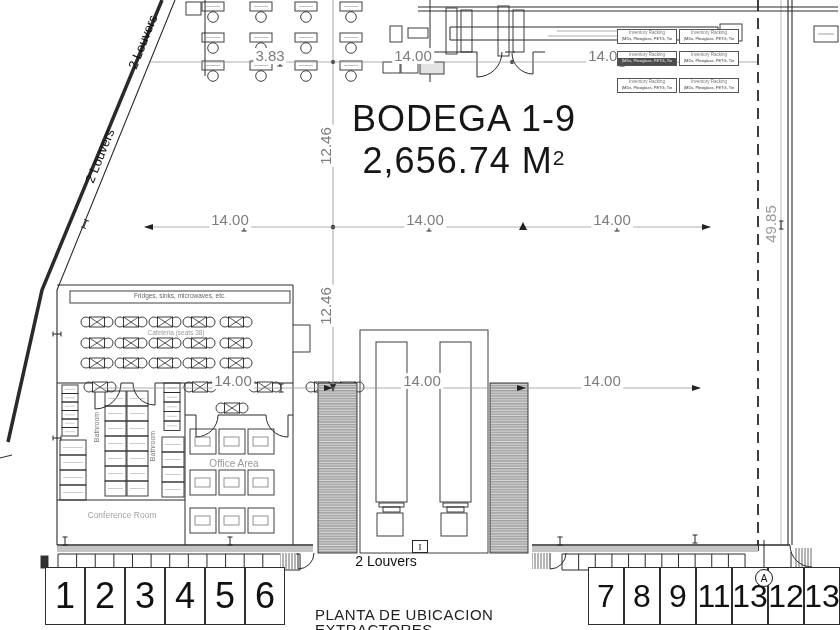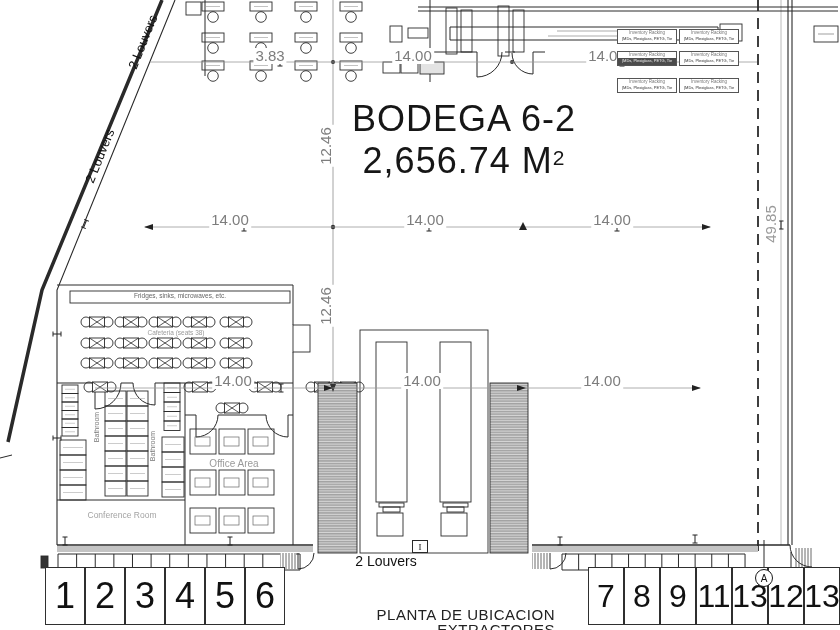--- a/index.html
+++ b/index.html
@@ -8,21 +8,21 @@
   svg{position:absolute;left:0;top:0}
   .lbl{position:absolute;white-space:nowrap;line-height:1.05}
   .cx{transform:translateX(-50%)}
   .rot90{transform:translate(-50%,-50%) rotate(-90deg)}
   .rot68{transform:translate(-50%,-50%) rotate(-68deg)}
   .dim{position:absolute;font-size:15px;color:#7d7d7d;background:#fff;padding:0 2px;white-space:nowrap;line-height:1.05}
   .title-block{position:absolute;left:314px;top:98px;width:300px;text-align:center;
                font-size:36px;letter-spacing:1px;color:#161616}
   .title-block .l2{}
   .title-block .sup{font-size:21px;vertical-align:8px}
-  .caption{position:absolute;left:315px;width:240px;text-align:right;font-size:15px;color:#222;letter-spacing:.5px}
+  .caption{position:absolute;left:315px;width:240px;text-align:left;font-size:15px;color:#222;letter-spacing:.5px}
   .bay{position:absolute;border:1.3px solid #2f2f2f;background:#fff;display:flex;
        align-items:center;justify-content:center;color:#111;box-sizing:border-box}
   .bayL{font-size:36px}.bayR{font-size:32px}
   .rack{position:absolute;width:60px;height:15px;border:.8px solid #555;box-sizing:border-box;
         text-align:center;overflow:hidden;background:#fff}
   .rack .rl1{font-size:4.5px;line-height:6px;color:#777}
   .rack .rl2{font-size:4px;line-height:6px;color:#333}
   .rack.dark .rl2{background:#4c4c4c;color:#eee}
   .beam-box{position:absolute;left:412px;top:540px;width:16px;height:13px;border:1px solid #2a2a2a;
             box-sizing:border-box;display:flex;align-items:center;justify-content:center;
@@ -481,21 +481,21 @@
         <polygon points="153,224 153,230 144,227" fill="#222"></polygon>
         <polygon points="702,224 702,230 711,227" fill="#222"></polygon>
         <polygon points="519,230 527,230 523,222" fill="#222"></polygon>
         <polygon points="324,385 324,391 333,388" fill="#222"></polygon>
         <polygon points="517,385 517,391 526,388" fill="#222"></polygon>
         <polygon points="692,385 692,391 701,388" fill="#222"></polygon>
       </g>
     </svg>
 
   <div class="title-block">
-    <div>BODEGA 6-2</div>
+    <div>BODEGA 1-9</div>
     <div class="l2">
       <span>2,656.74 M</span><span class="sup">2</span>
     </div>
   </div>
 
   <div class="dim cx" style="left:270px;top:48px">3.83</div>
   <div class="dim cx" style="left:413px;top:48px">14.00</div>
   <div class="dim cx" style="left:607px;top:48px">14.00</div>
   <div class="dim cx" style="left:230px;top:212px">14.00</div>
   <div class="dim cx" style="left:425px;top:212px">14.00</div>

